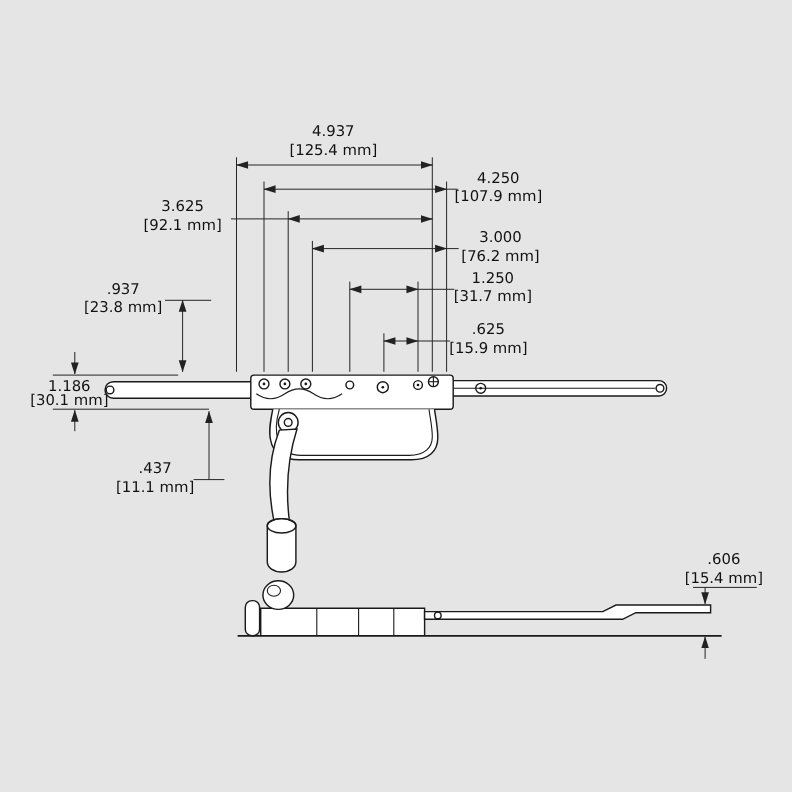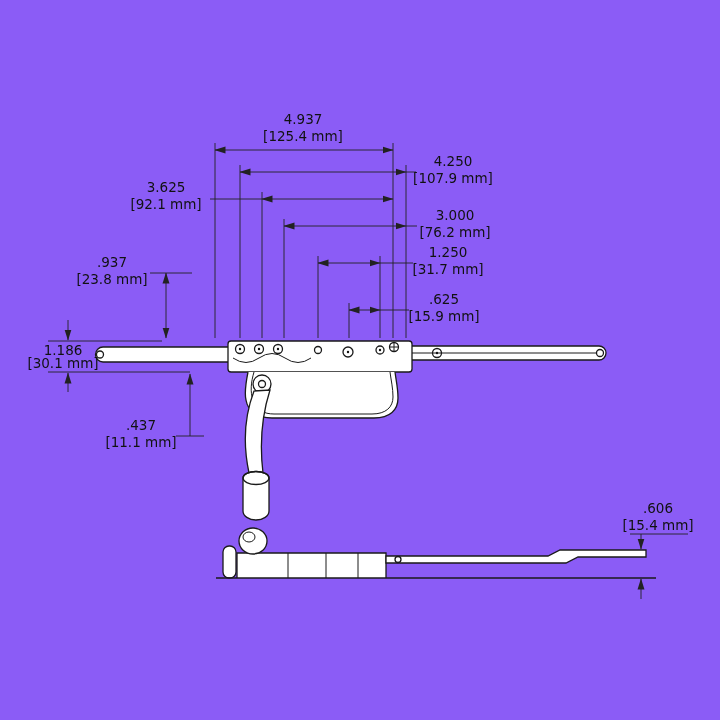--- a/index.html
+++ b/index.html
@@ -1,19 +1,19 @@
 <!DOCTYPE html>
 <html><head>
 <meta charset="utf-8">
 <style>
   html,body{margin:0;padding:0;background:#fff;}
   .canvas{
     position:relative;
     width:720px;height:720px;
-    background:#8b5cf6;
+    background:#e5e5e5;
     font-family:"DejaVu Sans", sans-serif;
     overflow:hidden;
   }
   svg{display:block;}
   .ext{stroke:#222;stroke-width:0.9;fill:none;}
   .dim{stroke:#222;stroke-width:0.9;fill:none;}
   .part{stroke:#1a1a1a;stroke-width:1.3;fill:none;}
   .partw{stroke:#1a1a1a;stroke-width:1.3;fill:#ffffff;}
   .thin{stroke:#1a1a1a;stroke-width:1;fill:none;}
   .dot{fill:#111;stroke:none;}

